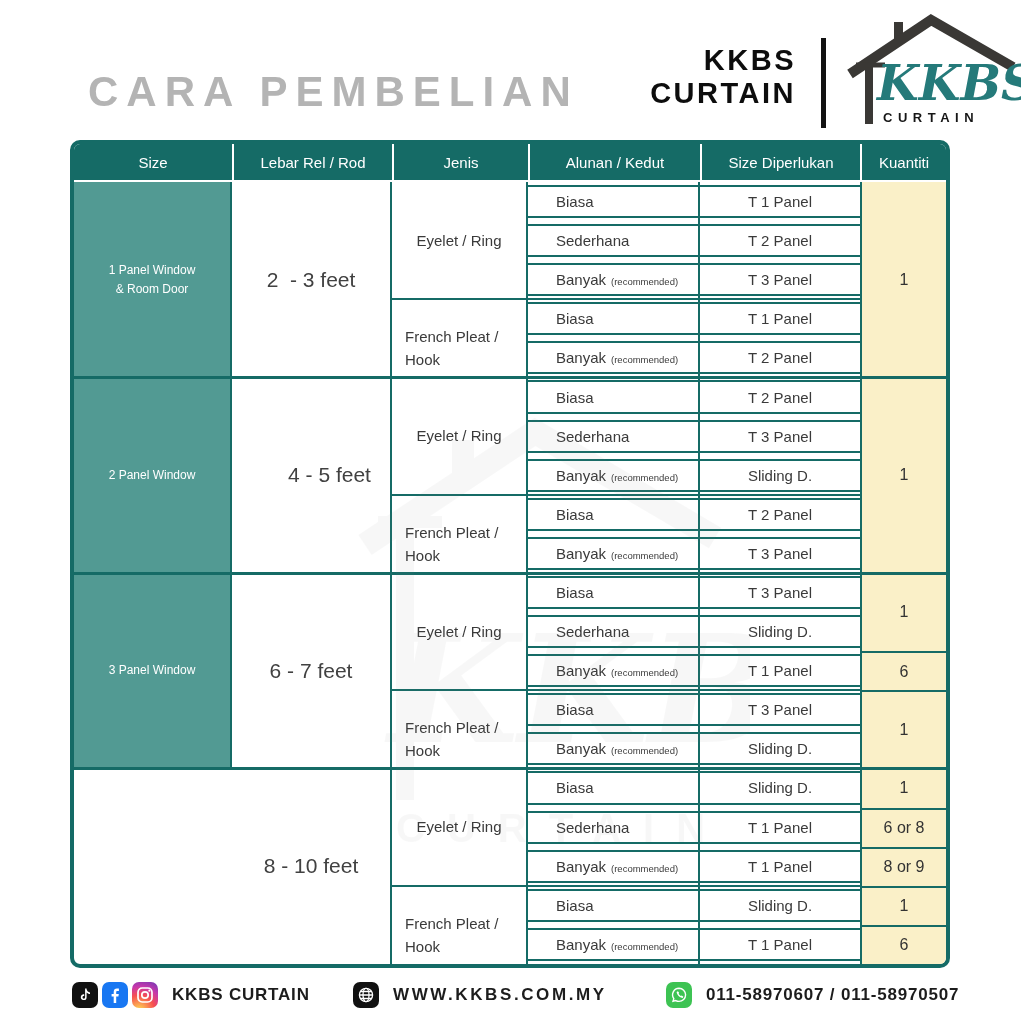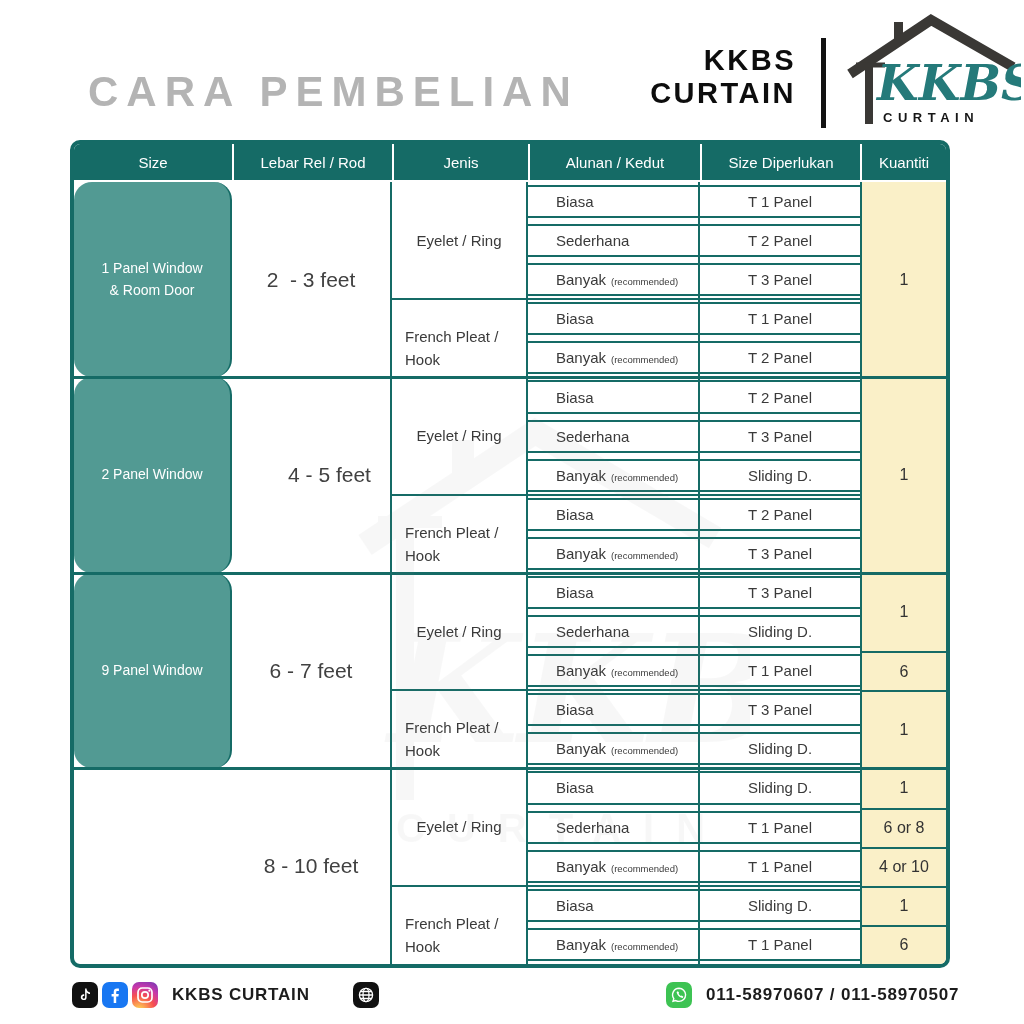--- a/index.html
+++ b/index.html
@@ -23,21 +23,21 @@
     position:absolute;left:70px;top:140px;width:880px;height:828px;box-sizing:border-box;
     border:4px solid var(--teal,#156b66);border-radius:10px;overflow:hidden;background:#fff;
     display:grid;grid-template-columns:158px 160px 136px 172px 160px 86px;
     grid-template-rows:38px repeat(20,39.1px);
   }
   .th{background:var(--teal,#156b66);color:#fff;display:flex;align-items:center;justify-content:center;
       font-size:15px;font-weight:500;border-bottom:2px solid #fff;}
   .th.bl{border-left:2px solid #fff;}
   .size-cell{background:var(--tealLight,#529a93);color:#fff;border-right:2px solid var(--teal,#156b66);
       display:flex;flex-direction:column;justify-content:center;align-items:center;text-align:left;
-      font-size:14px;line-height:1.55;border-radius:18px;}
+      font-size:12px;line-height:1.55;}
   .lebar-cell{border-right:2px solid var(--teal,#156b66);display:flex;align-items:center;justify-content:center;
       font-size:21px;color:#414141;white-space:pre;}
   .jenis-cell{border-right:2px solid var(--teal,#156b66);display:flex;align-items:center;justify-content:center;
       font-size:15px;}
   .jenis-inner{line-height:1.55;}
   .jenis-cell.wrap .jenis-inner{width:108px;text-align:left;margin-top:20px;}
   .abox{margin:3px 0;border-top:2px solid var(--teal,#156b66);border-bottom:2px solid var(--teal,#156b66);
       display:flex;align-items:center;padding-left:28px;background:#fff;}
   .box-inner{display:flex;align-items:baseline;gap:5px;}
   .al-main{font-size:15px;}
@@ -196,21 +196,21 @@
       <div class="box-inner">
         <span class="al-main">Banyak</span>
         <span class="rec">(recommended)</span>
       </div>
     </div>
     <div class="sbox" style="grid-area: 11 / 5;">
       <div>T 3 Panel</div>
     </div>
     <div class="kcell" style="grid-area: 7 / 6 / span 5;">1</div>
     <div class="size-cell" style="grid-area: 12 / 1 / span 5;">
-      <div>9 Panel Window</div>
+      <div>3 Panel Window</div>
     </div>
     <div class="lebar-cell" style="grid-area: 12 / 2 / span 5;">6 - 7 feet</div>
     <div class="jenis-cell" style="grid-area: 12 / 3 / span 3;">
       <div class="jenis-inner">Eyelet / Ring</div>
     </div>
     <div class="abox" style="grid-area: 12 / 4;">
       <div class="box-inner">
         <span class="al-main">Biasa</span>
       </div>
     </div>
@@ -301,21 +301,21 @@
       <div class="box-inner">
         <span class="al-main">Banyak</span>
         <span class="rec">(recommended)</span>
       </div>
     </div>
     <div class="sbox" style="grid-area: 21 / 5;">
       <div>T 1 Panel</div>
     </div>
     <div class="kcell" style="grid-area: 17 / 6 / span 1;">1</div>
     <div class="kcell bt" style="grid-area: 18 / 6 / span 1;">6 or 8</div>
-    <div class="kcell bt" style="grid-area: 19 / 6 / span 1;">4 or 10</div>
+    <div class="kcell bt" style="grid-area: 19 / 6 / span 1;">8 or 9</div>
     <div class="kcell bt" style="grid-area: 20 / 6 / span 1;">1</div>
     <div class="kcell bt" style="grid-area: 21 / 6 / span 1;">6</div>
     <div class="secbar" style="top: 232px;"></div>
     <div class="secbar" style="top: 427.5px;"></div>
     <div class="secbar" style="top: 623px;"></div>
     <div class="grpbar" style="top: 154.3px;"></div>
     <div class="grpbar" style="top: 349.8px;"></div>
     <div class="grpbar" style="top: 545.3px;"></div>
     <div class="grpbar" style="top: 740.8px;"></div>
     <div class="vline"></div>
@@ -355,20 +355,21 @@
   </div>
 
   <div class="fgroup fg2">
     <div class="icon ic-globe">
       <svg width="18" height="18" viewBox="0 0 18 18" fill="none" stroke="#fff" stroke-width="1.3">
         <circle cx="9" cy="9" r="6.6"></circle>
         <ellipse cx="9" cy="9" rx="3" ry="6.6"></ellipse>
         <path d="M2.4,9 L15.6,9 M3.3,5.5 L14.7,5.5 M3.3,12.5 L14.7,12.5"></path>
       </svg>
     </div>
+    <div class="flabel web">WWW.KKBS.COM.MY</div>
   </div>
 
   <div class="fgroup fg3">
     <div class="icon ic-wa">
       <svg width="18" height="18" viewBox="0 0 18 18">
         <path d="M9,2.2 a6.6,6.6 0 0 1 0,13.2 c-1.2,0 -2.3,-0.3 -3.2,-0.85 L3,15.3 L3.8,12.6 A6.6,6.6 0 0 1 9,2.2 Z" fill="none" stroke="#fff" stroke-width="1.4"></path>
         <path d="M6.6,5.9 c0,0 0.5,2.6 2,4.1 c1.5,1.5 4,2 4,2 l0.8,-1.3 l-1.6,-1.2 l-1,0.5 c-0.9,-0.5 -1.7,-1.3 -2.2,-2.2 l0.5,-1 L7.9,5.2 Z" fill="#fff"></path>
       </svg>
     </div>
     <div class="flabel">011-58970607 / 011-58970507</div>

